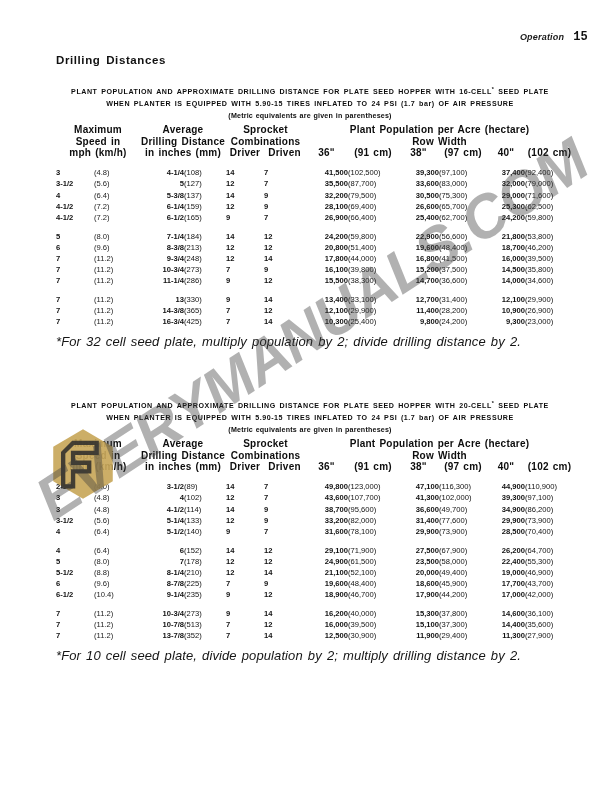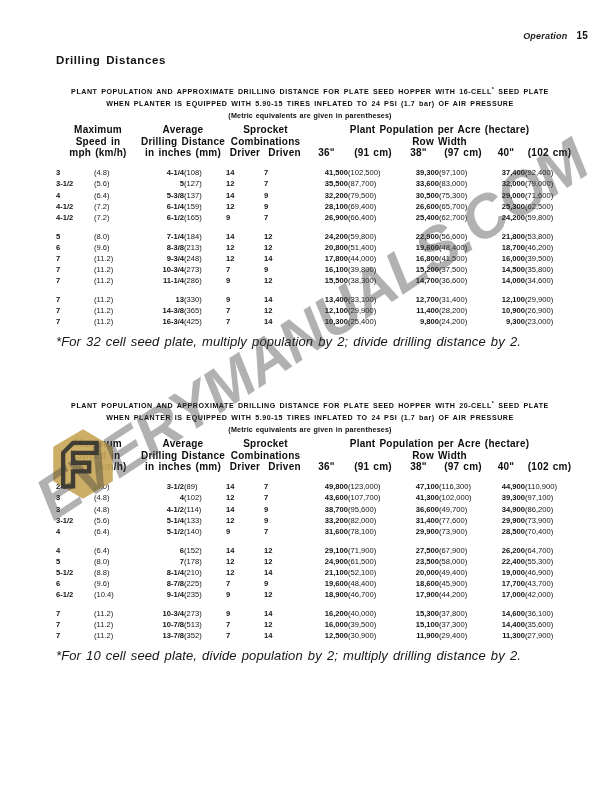--- a/index.html
+++ b/index.html
@@ -31,21 +31,22 @@
     letter-spacing: .2px;
   }
   .run-head .sec {
     font-style: italic;
     font-weight: 600;
     color: #1b1b1b;
   }
   .run-head .pg {
     font-weight: bold;
     margin-left: 9px;
-    font-size: 10px;
+    font-size: 12px;
+    font-family: Liberation Mono, monospace;
   }
 
   
   .sect-title {
     position: absolute;
     left: 56px;
     top: 54px;
     font-size: 11.5px;
     font-weight: bold;
     letter-spacing: .6px;

